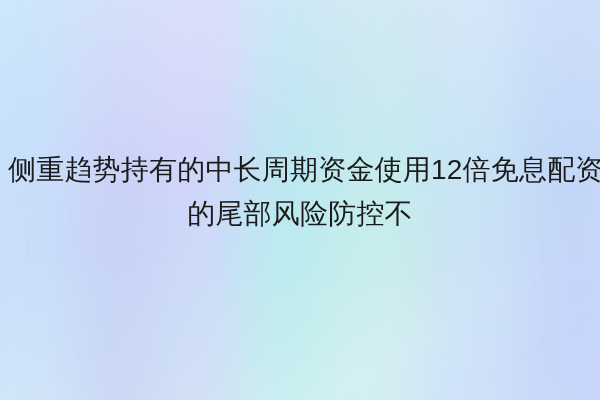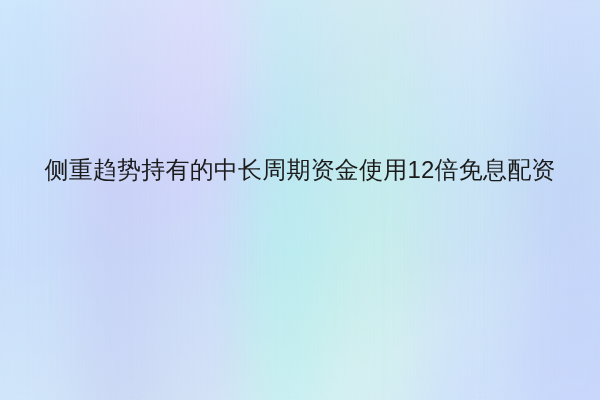--- a/index.html
+++ b/index.html
@@ -58,21 +58,21 @@
     pointer-events: none;
   }
 
   .title-block {
     position: absolute;
     left: 0;
     top: 148px;
     width: 600px;
     text-align: center;
     color: #1b1b1b;
-    font-size: 24px;
+    font-size: 28px;
     line-height: 44px;
     font-weight: 400;
     letter-spacing: 0.2px;
     padding: 0 8px;
     box-sizing: border-box;
   }
   .title-line { display: block; white-space: nowrap; }
 
   .watermark {
     position: absolute;
@@ -96,17 +96,18 @@
   <div class="band b4"></div>
   <div class="band b5"></div>
   <div class="band b6"></div>
   <div class="band b7"></div>
 
   <div class="tint-top"></div>
   <div class="tint-bottom"></div>
 
   <div class="title-block">
     <span class="title-line">侧重趋势持有的中长周期资金使用12倍免息配资</span>
+    <span class="title-line">的尾部风险防控不</span>
   </div>
 
   <div class="watermark"></div>
 
 </div>
 
 </body></html>

